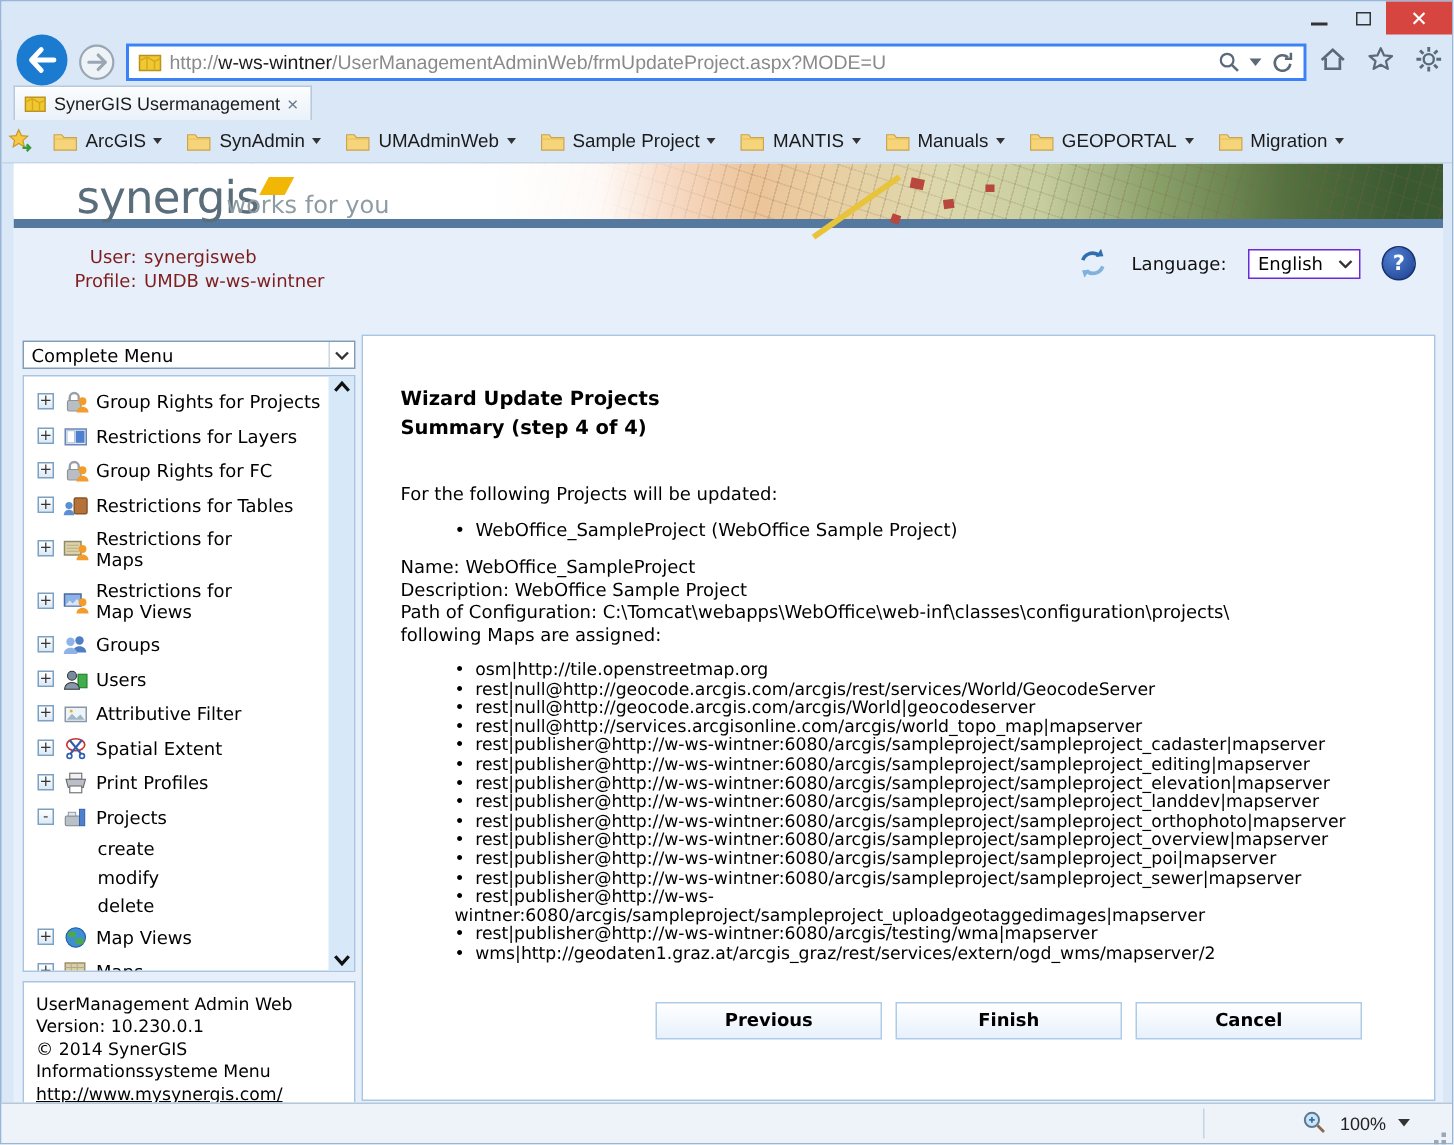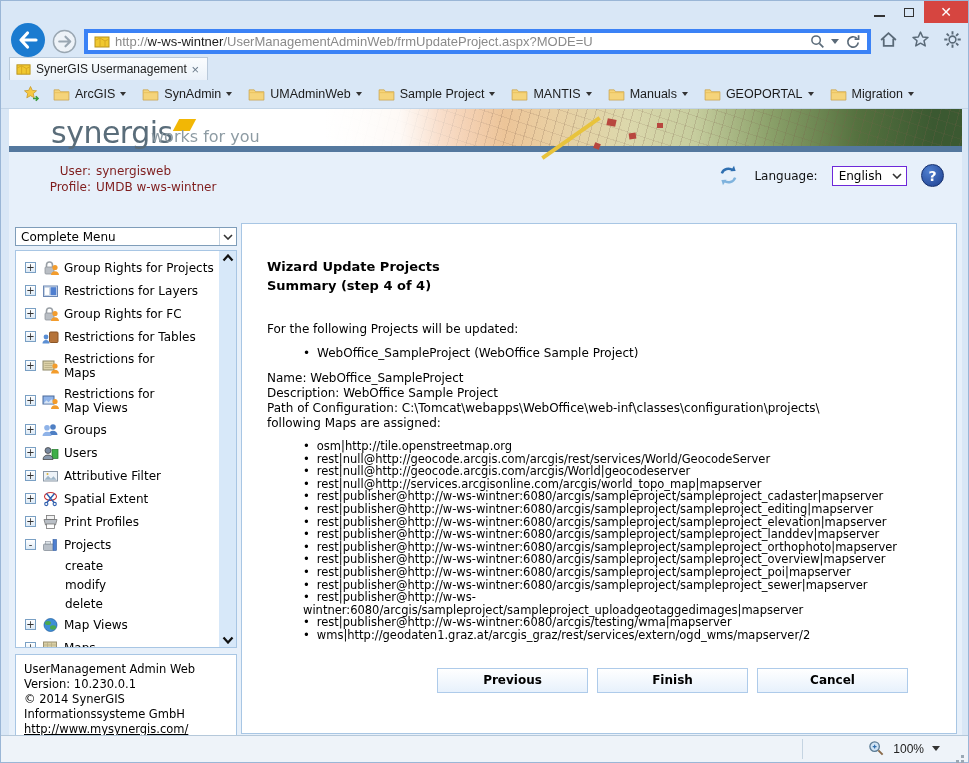--- a/index.html
+++ b/index.html
@@ -14,39 +14,39 @@
   .winbtn { width:30px; height:22px; display:flex; align-items:center; justify-content:center; }
   .glyph-min { width:11px; height:0; border-bottom:2px solid #333; margin-top:8px; }
   .glyph-max { width:10px; height:9px; border:1.5px solid #333; }
   .winbtn.close { width:44px; background:#d64540; color:#fff; font-size:14px; line-height:14px; }
 
   
   .navbar { position:absolute; left:0; top:26px; right:0; height:30px; }
   .backbtn { position:absolute; left:9px; top:-5px; width:36px; height:36px; z-index:5; }
   .fwdbtn { position:absolute; left:51px; top:2px; width:25px; height:25px; }
   .addressbar { position:absolute; left:83px; top:2px; width:787px; height:25px;
-    background:#fff; border:4px solid #3b82f6; display:flex; align-items:center; padding:0 4px; }
+    background:#fff; border:2px solid #3b82f6; display:flex; align-items:center; padding:0 4px; }
   .addressbar .fav16 { flex:0 0 16px; margin:0 5px 0 2px; }
   .urltext { flex:1; font-size:13px; color:#8a8a8a; white-space:nowrap; overflow:hidden; }
   .urltext .host { color:#1b1b1b; }
   .abar-tools { display:flex; align-items:center; gap:6px; padding-right:2px; }
   .chev-down { width:0; height:0; border-left:4px solid transparent; border-right:4px solid transparent; border-top:5px solid #5a6a78; }
   .chromeicons { position:absolute; right:6px; top:3px; display:flex; gap:13px; align-items:center; }
 
   
   .tabrow { position:absolute; left:0; top:56px; right:0; height:23px; }
   .tab { position:absolute; left:8px; top:0; width:199px; height:23px;
     background:linear-gradient(#fbfdfe,#eaf1f9); border:1px solid #b9c9da; border-bottom:none;
     display:flex; align-items:center; padding:0 6px; }
   .tab .title { flex:1; font-size:12px; color:#1b1b1b; white-space:nowrap; overflow:hidden; margin-left:5px; }
   .tab .x { color:#6b7b8a; font-size:13px; padding:0 2px; }
 
   
   .favbar { position:absolute; left:0; top:79px; right:0; height:29px;
-    border-bottom:1px solid #c3d5e7; display:flex; align-items:center; padding-left:22px; gap:4px; }
+    border-bottom:1px solid #c3d5e7; display:flex; align-items:center; padding-left:4px; gap:4px; }
   .favitem { display:flex; align-items:center; gap:5px; padding:3px 8px 3px 4px; font-size:12.5px; color:#1b1b1b; }
   .favitem .chev-down { border-top-width:4px; border-left-width:3.5px; border-right-width:3.5px; border-top-color:#333; }
   .addfav { margin-right:4px; display:flex; align-items:center; }
 
   
   .viewport { position:absolute; left:8px; top:108px; width:953px; bottom:27px;
     background:#e7f0fa; overflow:hidden; font-family:"DejaVu Sans", sans-serif; }
 
   .banner { position:relative; height:37px;
     background:
@@ -468,21 +468,21 @@
             <svg viewBox="0 0 12 8" width="12" height="8">
                 <path d="M1.5 1.5 L6 6.5 l4.5-5" fill="none" stroke="#111" stroke-width="2.2"></path>
               </svg>
           </div>
         </div>
 
         <div class="infobox">
           <div>UserManagement Admin Web</div>
           <div>Version: 10.230.0.1</div>
           <div>© 2014 SynerGIS</div>
-          <div>Informationssysteme GmbH</div>
+          <div>Informationssysteme Menu</div>
           <a href="#">http://www.mysynergis.com/</a>
         </div>
       </div>
 
       <div class="content">
         <div class="wtitle">Wizard Update Projects</div>
         <div class="wtitle">Summary (step 4 of 4)</div>
         <div class="intro">For the following Projects will be updated:</div>
         <ul class="plist">
           <li>WebOffice_SampleProject (WebOffice Sample Project)</li>

